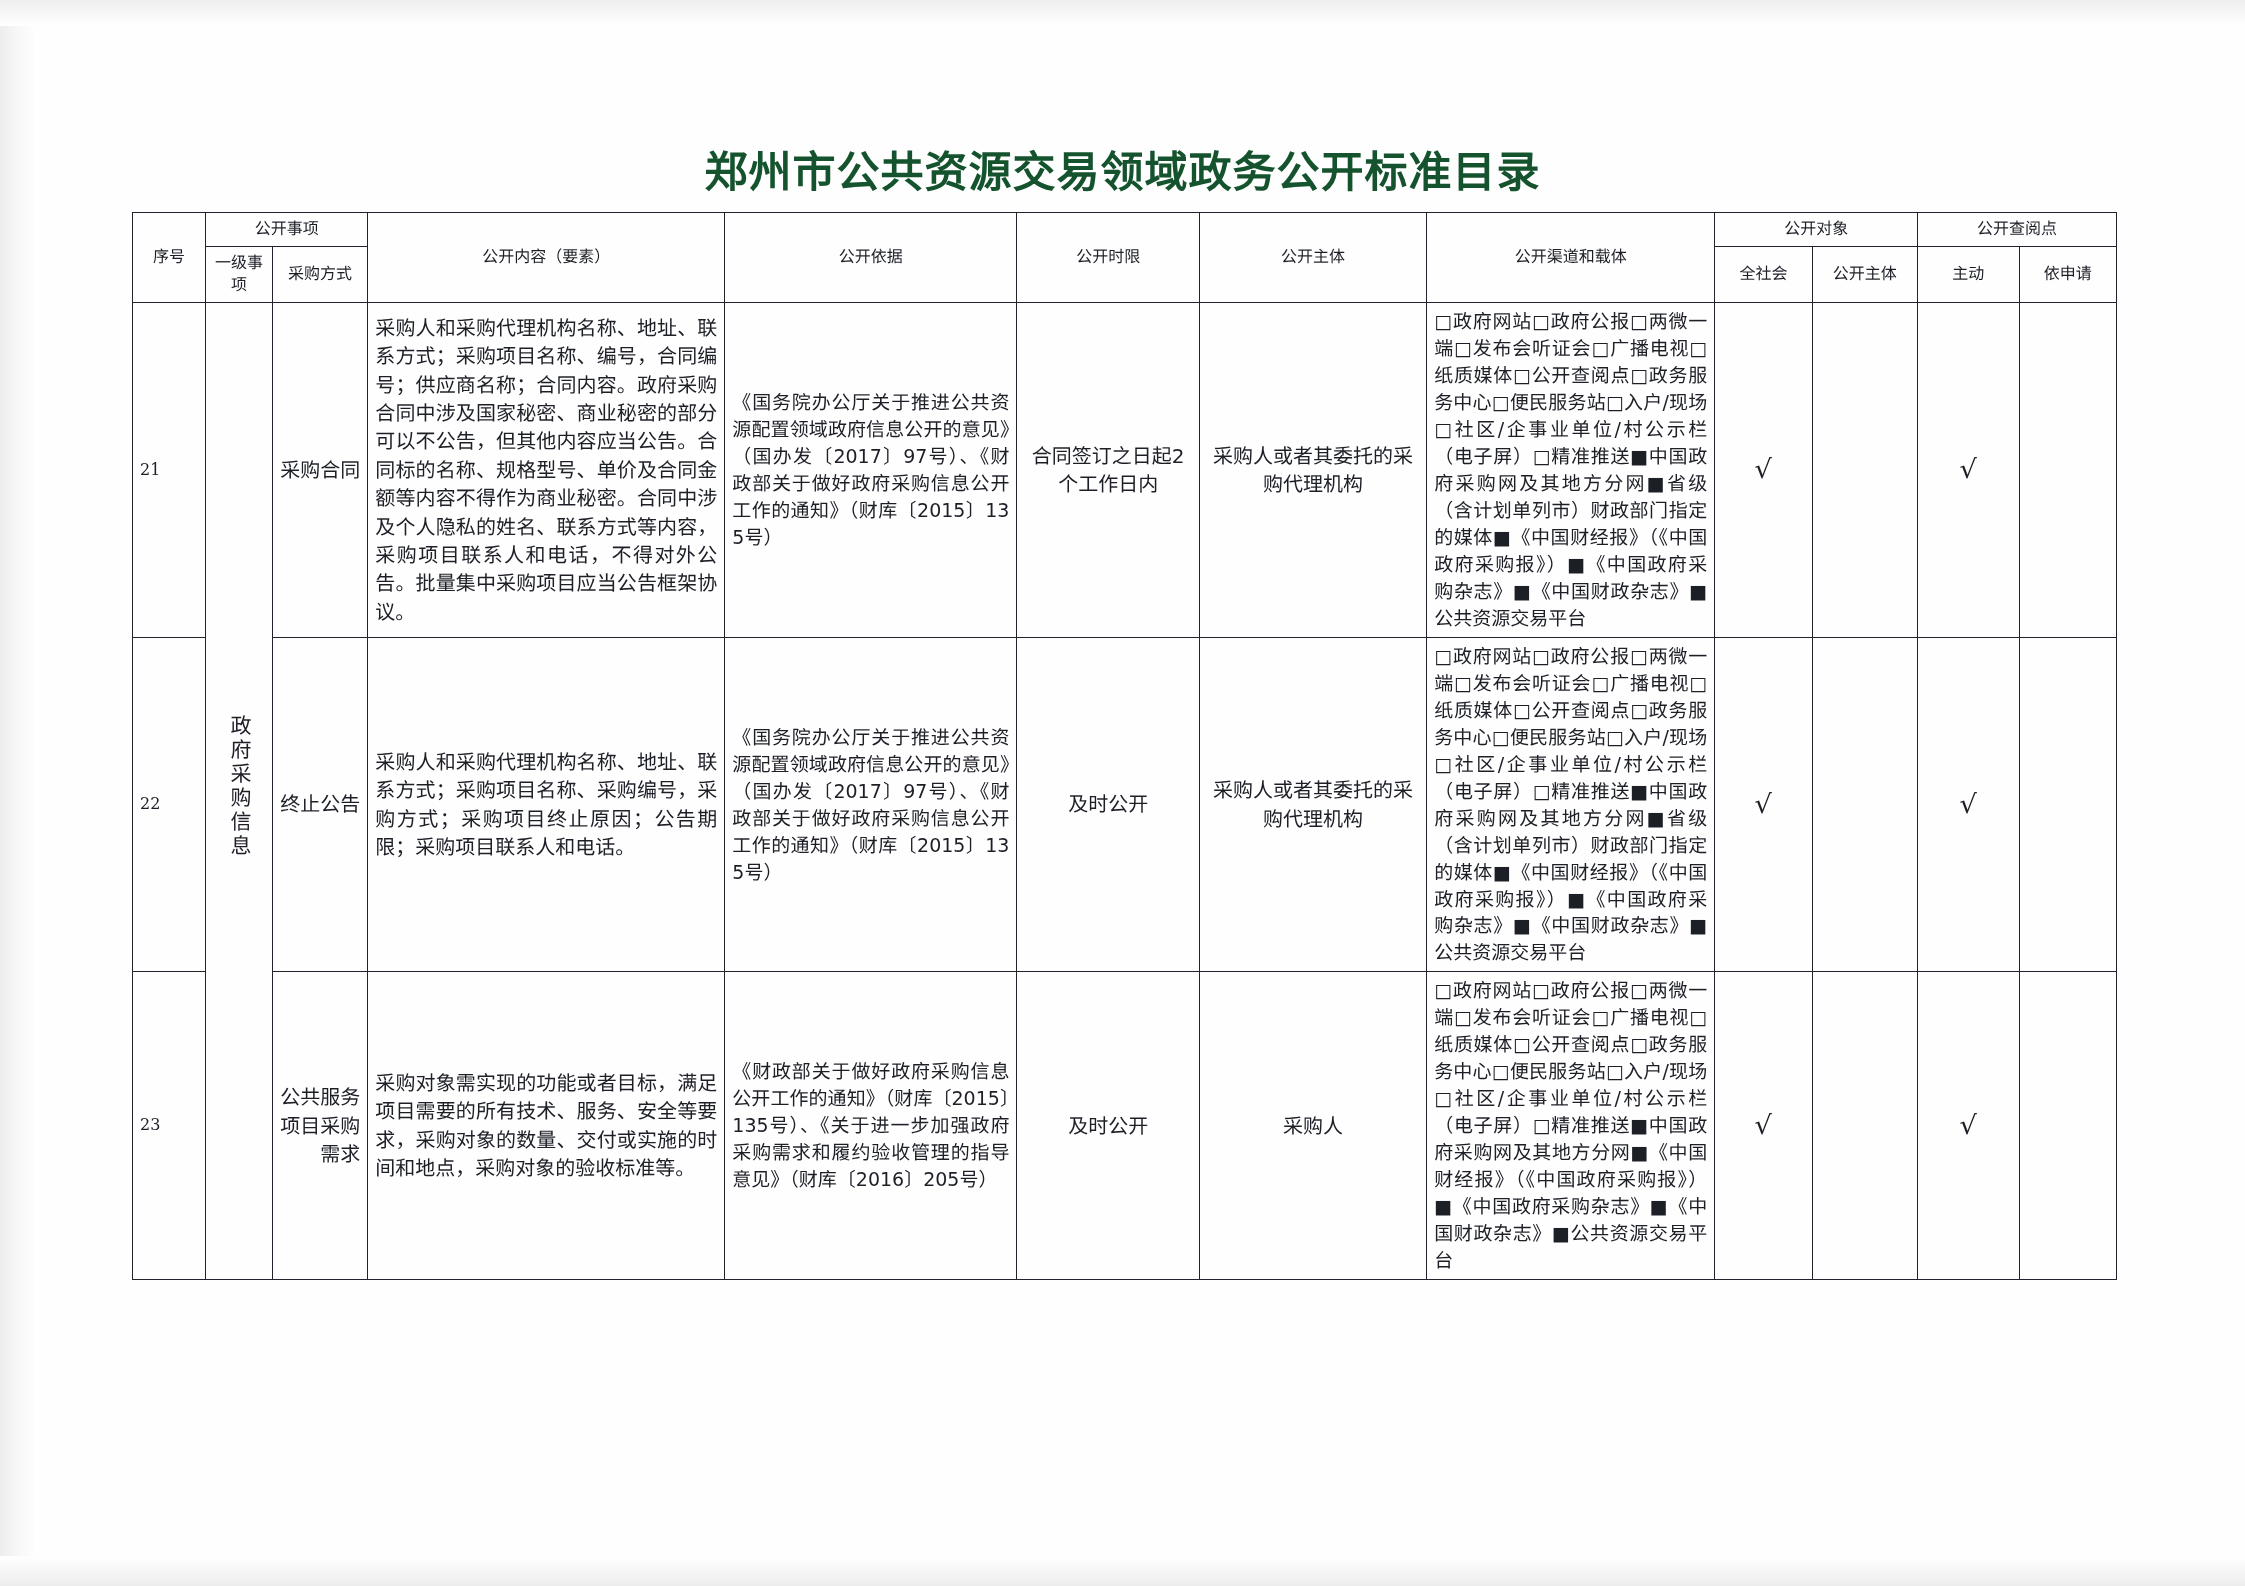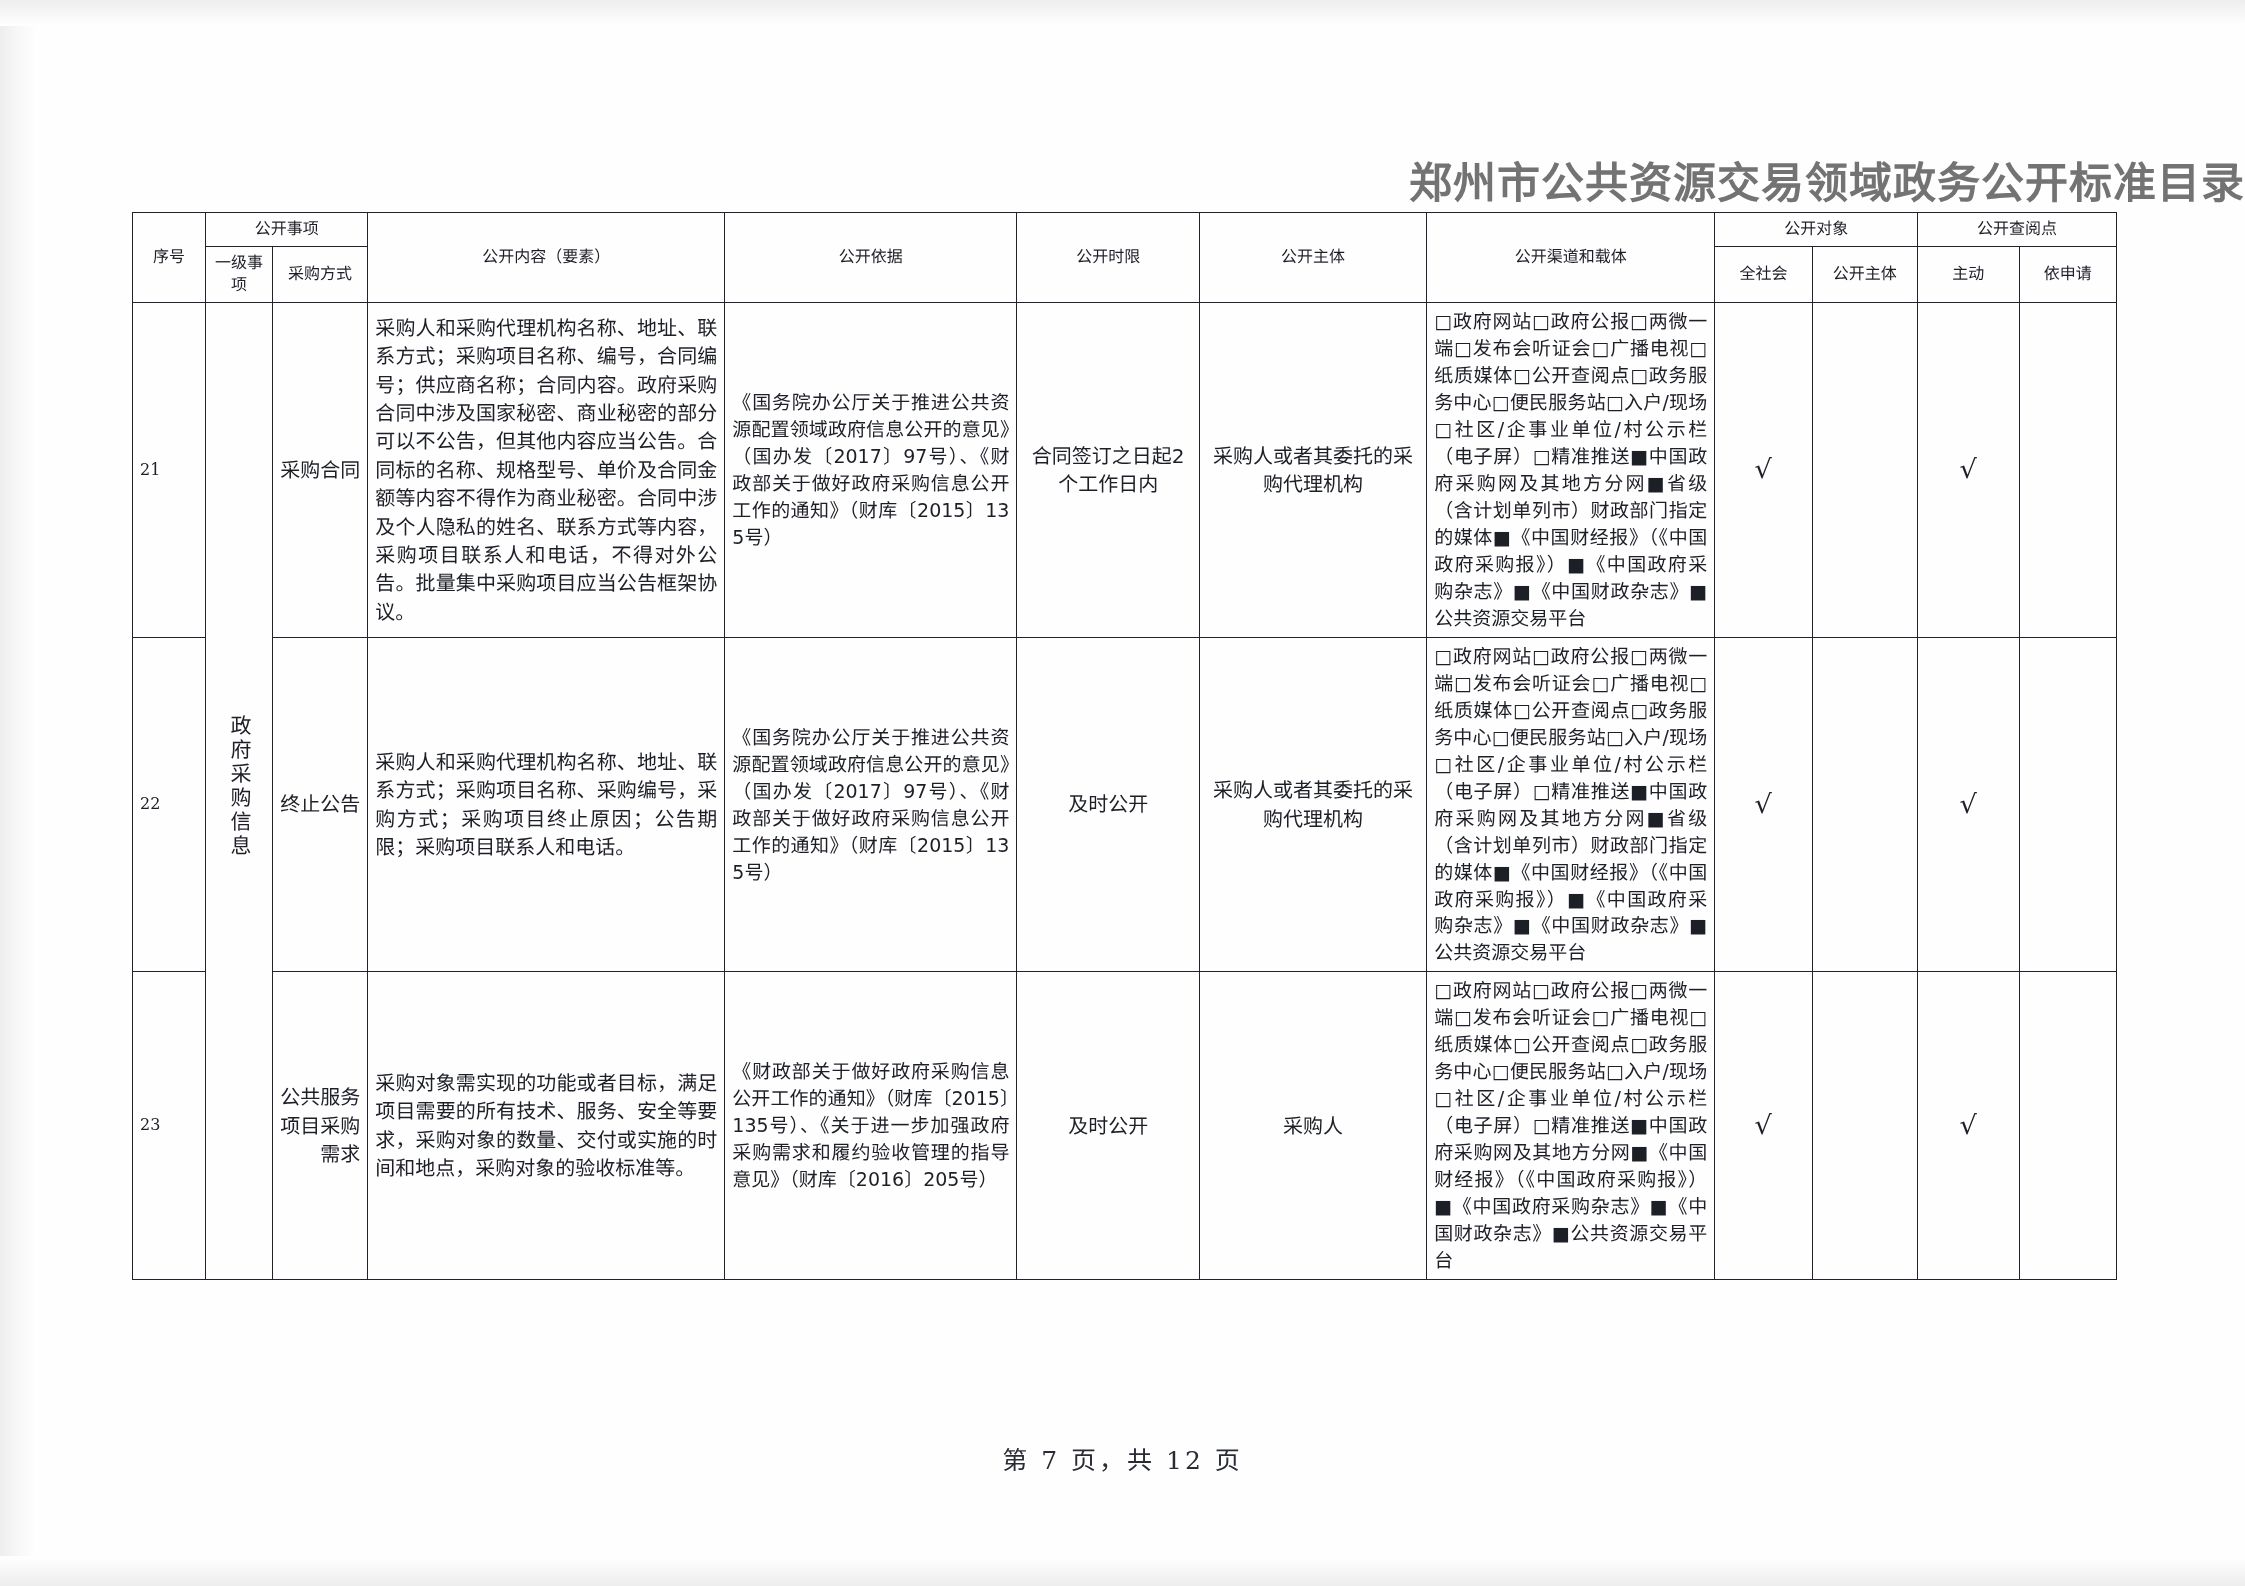--- a/index.html
+++ b/index.html
@@ -42,27 +42,27 @@
     left: 0; right: 0; bottom: 0;
     height: 30px;
     background: linear-gradient(to top, #ededee 0%, #ffffff 100%);
     pointer-events: none;
   }
 
   .doc-title {
     position: absolute;
     left: 0;
     right: 0;
-    top: 148px;
-    text-align: right;
+    top: 137px;
+    text-align: center;
     font-family: "DejaVu Serif", "Liberation Serif", serif;
     font-weight: bold;
     font-size: 43px;
     letter-spacing: 1px;
-    color: #737373;
+    color: #14532d;
   }
 
   table.main-table {
     position: absolute;
     left: 132px;
     top: 212px;
     width: 1985px;
     border-collapse: collapse;
     table-layout: fixed;
     font-size: 19px;
@@ -254,14 +254,13 @@
         <td class="subject-text">采购人</td>
         <td class="channel-text">□政府网站□政府公报□两微一端□发布会听证会□广播电视□纸质媒体□公开查阅点□政务服务中心□便民服务站□入户/现场□社区/企事业单位/村公示栏（电子屏）□精准推送■中国政府采购网及其地方分网■《中国财经报》（《中国政府采购报》）■《中国政府采购杂志》■《中国财政杂志》■公共资源交易平台</td>
         <td class="mark"><span class="check-mark">√</span></td>
         <td class="mark"><span class="check-mark"></span></td>
         <td class="mark"><span class="check-mark">√</span></td>
         <td class="mark"><span class="check-mark"></span></td>
       </tr>
     </tbody>
   </table>
 
-  <div class="footer-note">第 7 页，共 12 页</div>
 </div>
 
 </body></html>

